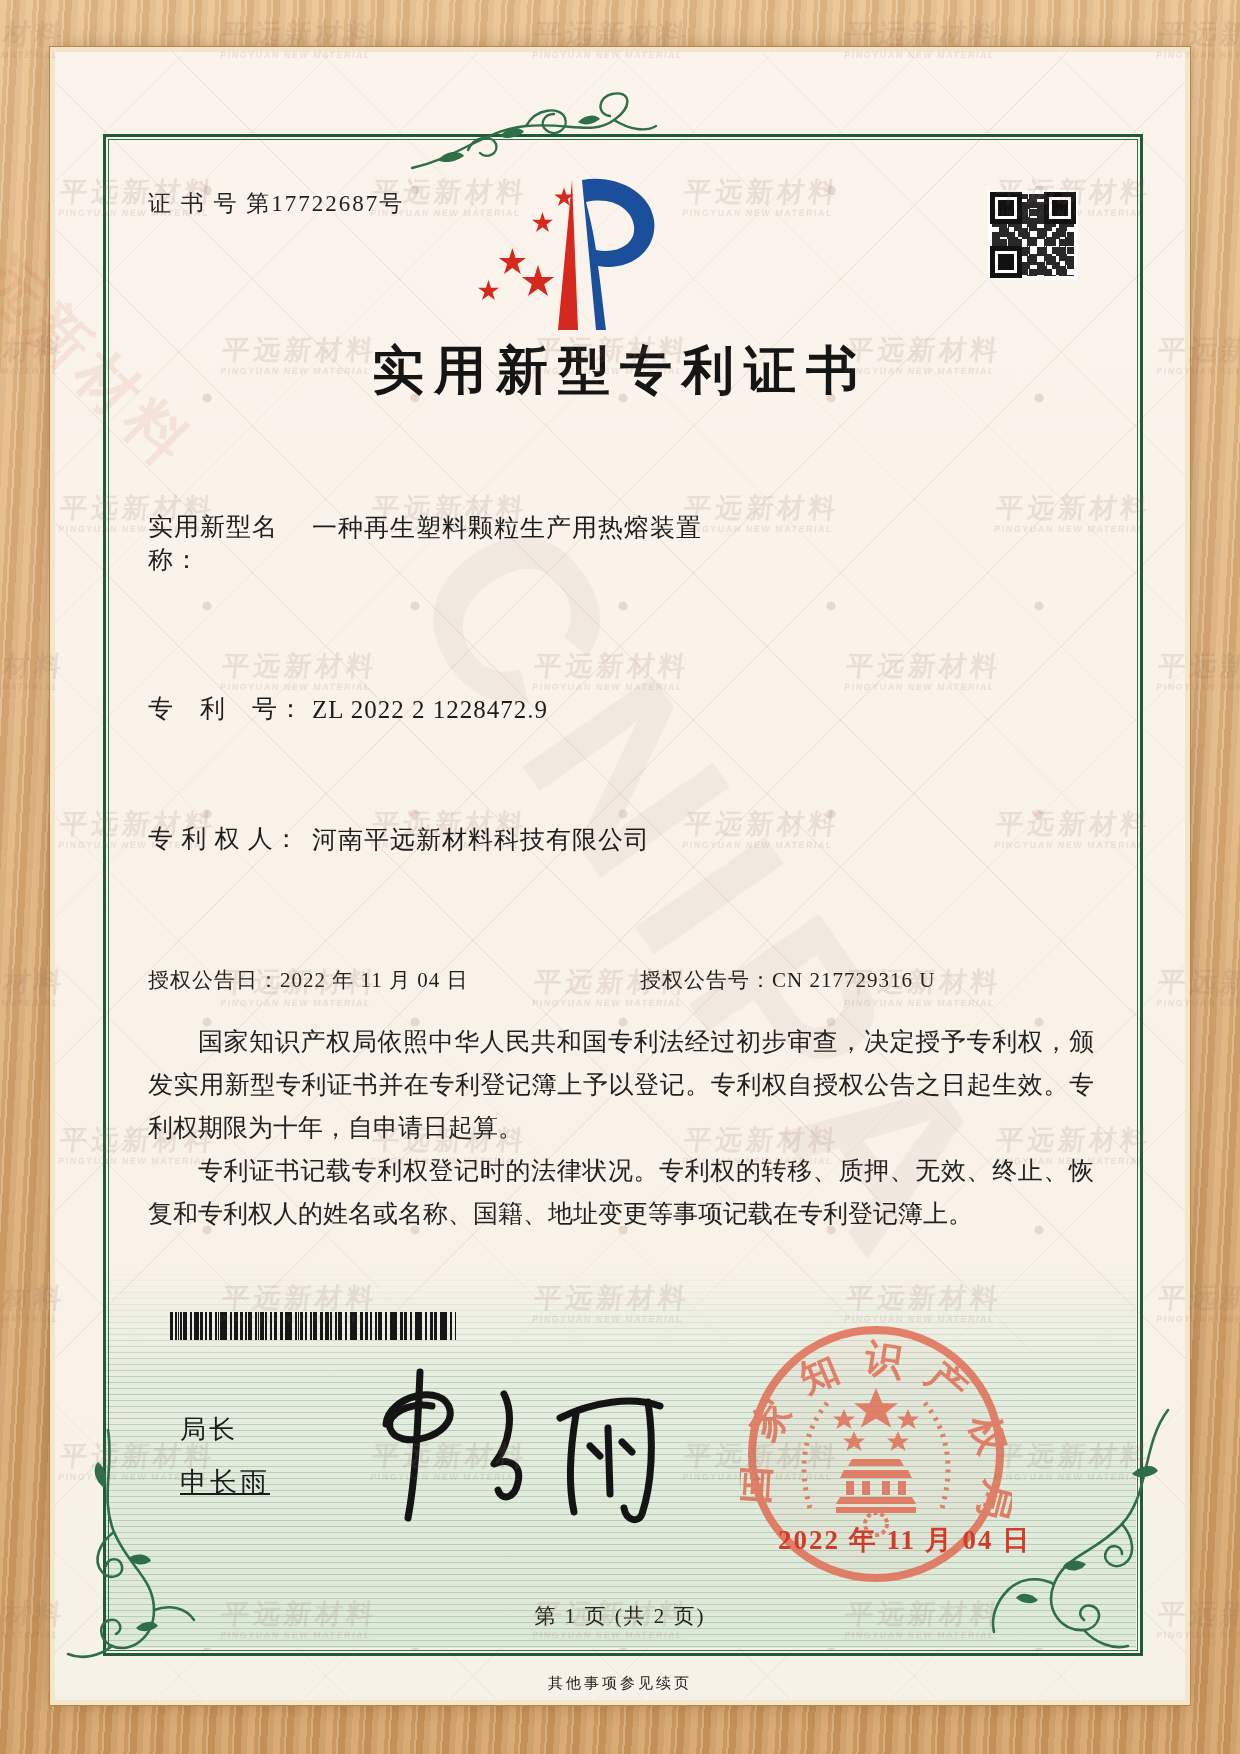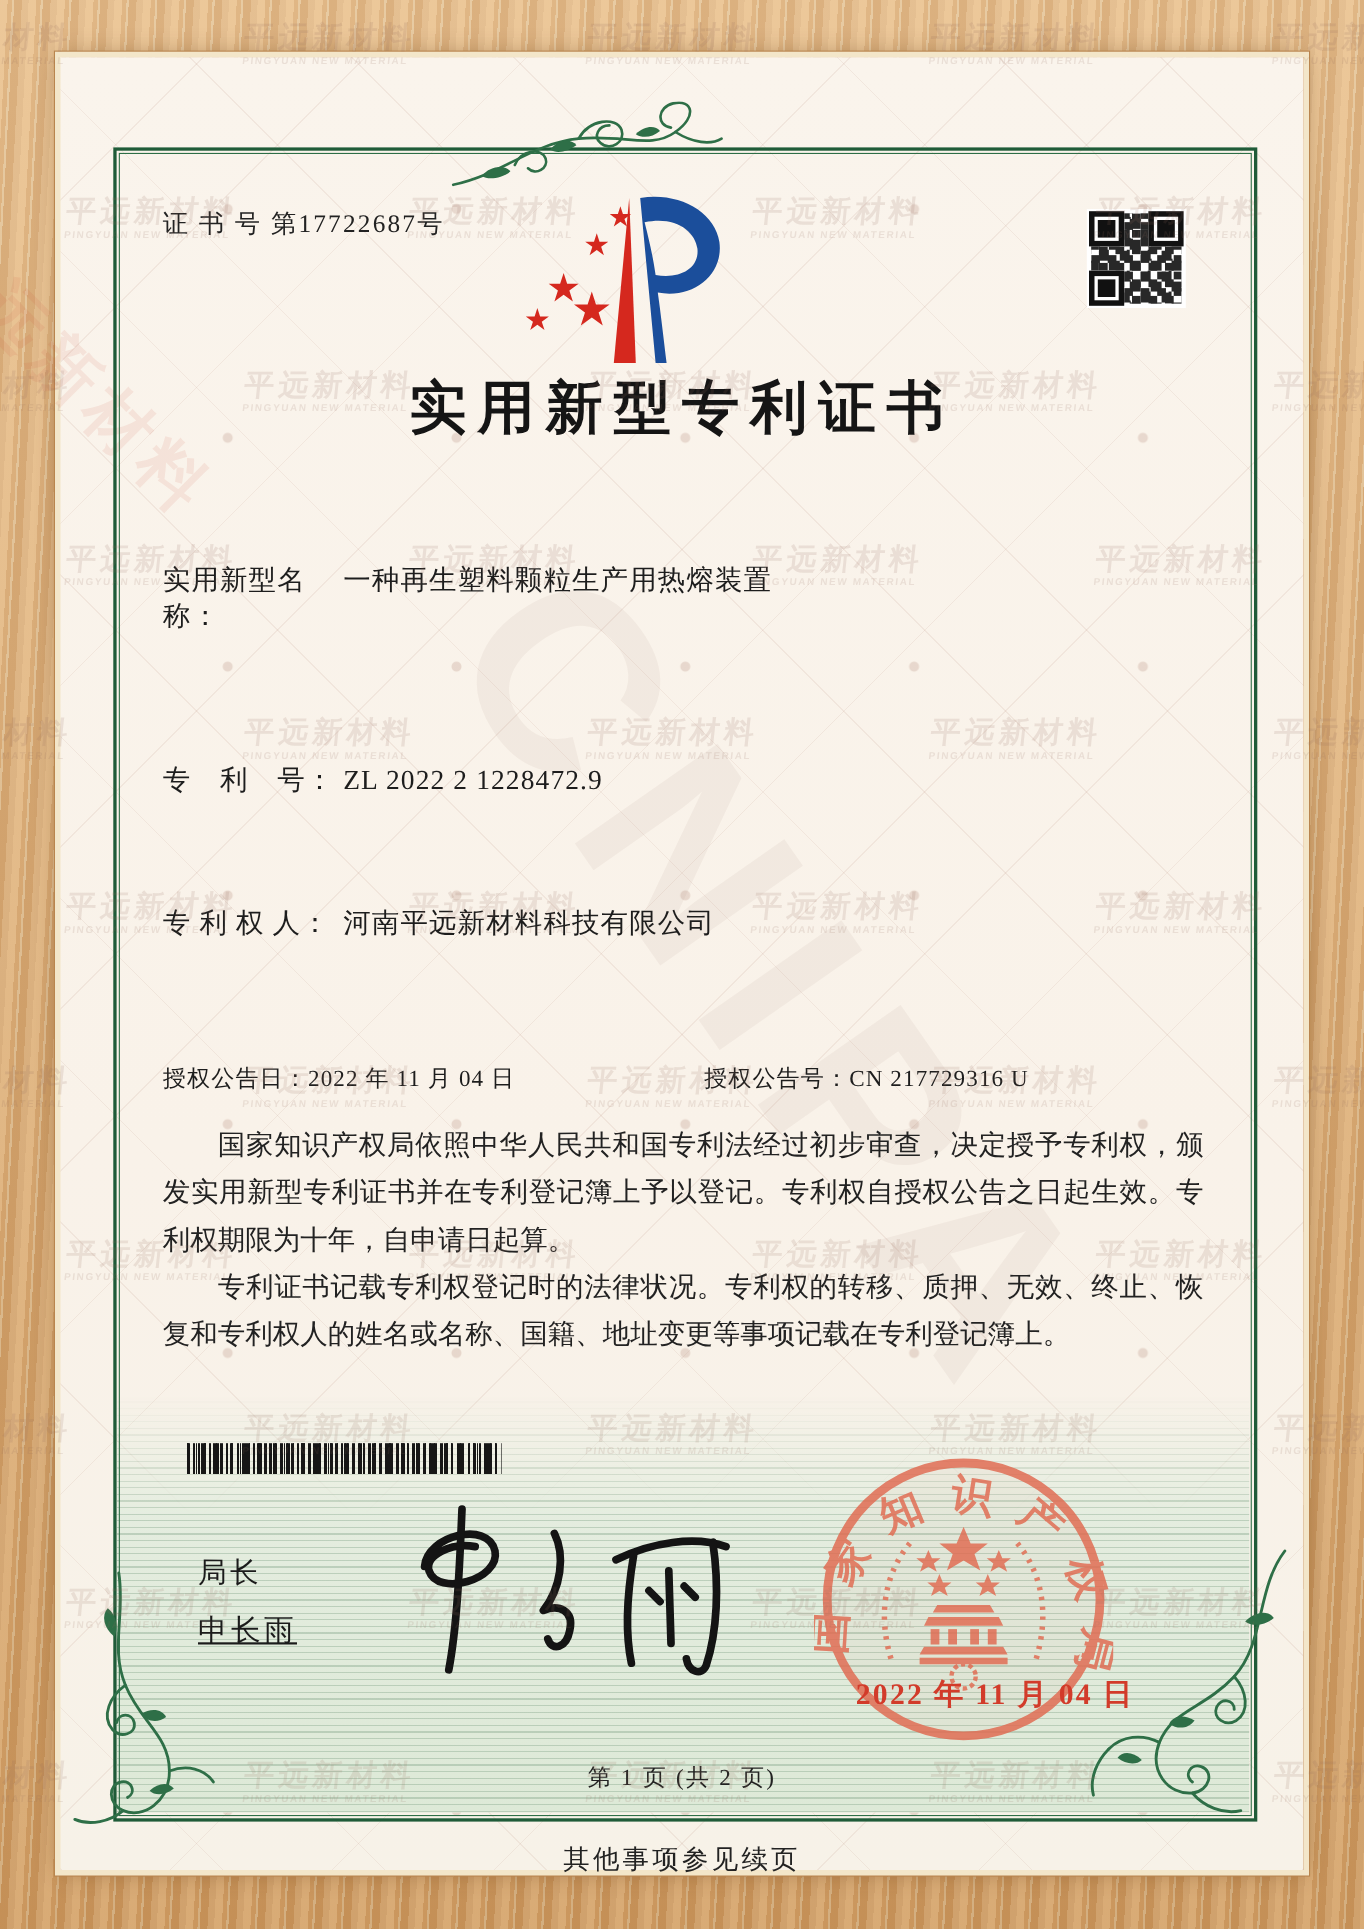--- a/index.html
+++ b/index.html
@@ -65,21 +65,21 @@
     background:
       repeating-linear-gradient(90deg,#161616 0 2px,transparent 2px 5px),
       repeating-linear-gradient(90deg,#161616 0 1px,transparent 1px 8px),
       repeating-linear-gradient(90deg,#161616 0 3px,transparent 3px 13px);}
   .officer-title{position:absolute;left:180px;top:1412px;font-size:26px;color:#1b1b1b;z-index:4;letter-spacing:3px;}
   .officer-name{position:absolute;left:180px;top:1464px;font-size:27px;color:#1b1b1b;z-index:4;letter-spacing:3px;text-decoration:underline;}
   .signature{position:absolute;left:352px;top:1366px;z-index:5;}
   .seal{position:absolute;left:740px;top:1318px;z-index:5;opacity:.92;}
   .seal-date{position:absolute;left:778px;top:1522px;font-size:27px;color:#d23b2a;z-index:6;letter-spacing:2px;font-weight:bold;}
   .pagination{position:absolute;left:0;right:0;top:1602px;text-align:center;font-size:21px;color:#222;z-index:4;letter-spacing:2px;}
-  .footer-note{position:absolute;left:0;right:0;top:1674px;text-align:center;font-size:24px;color:#222;z-index:4;letter-spacing:3px;}
+  .footer-note{position:absolute;left:0;right:0;top:1674px;text-align:center;font-size:15px;color:#222;z-index:4;letter-spacing:3px;}
   
   #watermark-layer{position:absolute;inset:0;z-index:9;pointer-events:none;overflow:hidden;}
   .wm-item{position:absolute;width:230px;text-align:left;transform:skewX(-6deg);}
   .wm-cn{font-family:"Liberation Sans","DejaVu Sans",sans-serif;font-weight:bold;font-size:27px;
     letter-spacing:4px;color:rgba(150,108,92,.15);}
   .wm-en{font-family:"Liberation Sans","DejaVu Sans",sans-serif;font-weight:bold;font-size:9px;
     letter-spacing:1.5px;color:rgba(150,108,92,.15);margin-top:-2px;}
   .wm-big{position:absolute;left:520px;top:420px;font-family:"Liberation Sans","DejaVu Sans",sans-serif;
     font-weight:bold;font-size:230px;color:rgba(175,150,138,.10);transform:rotate(55deg);
     transform-origin:left top;z-index:1;letter-spacing:30px;pointer-events:none;}

